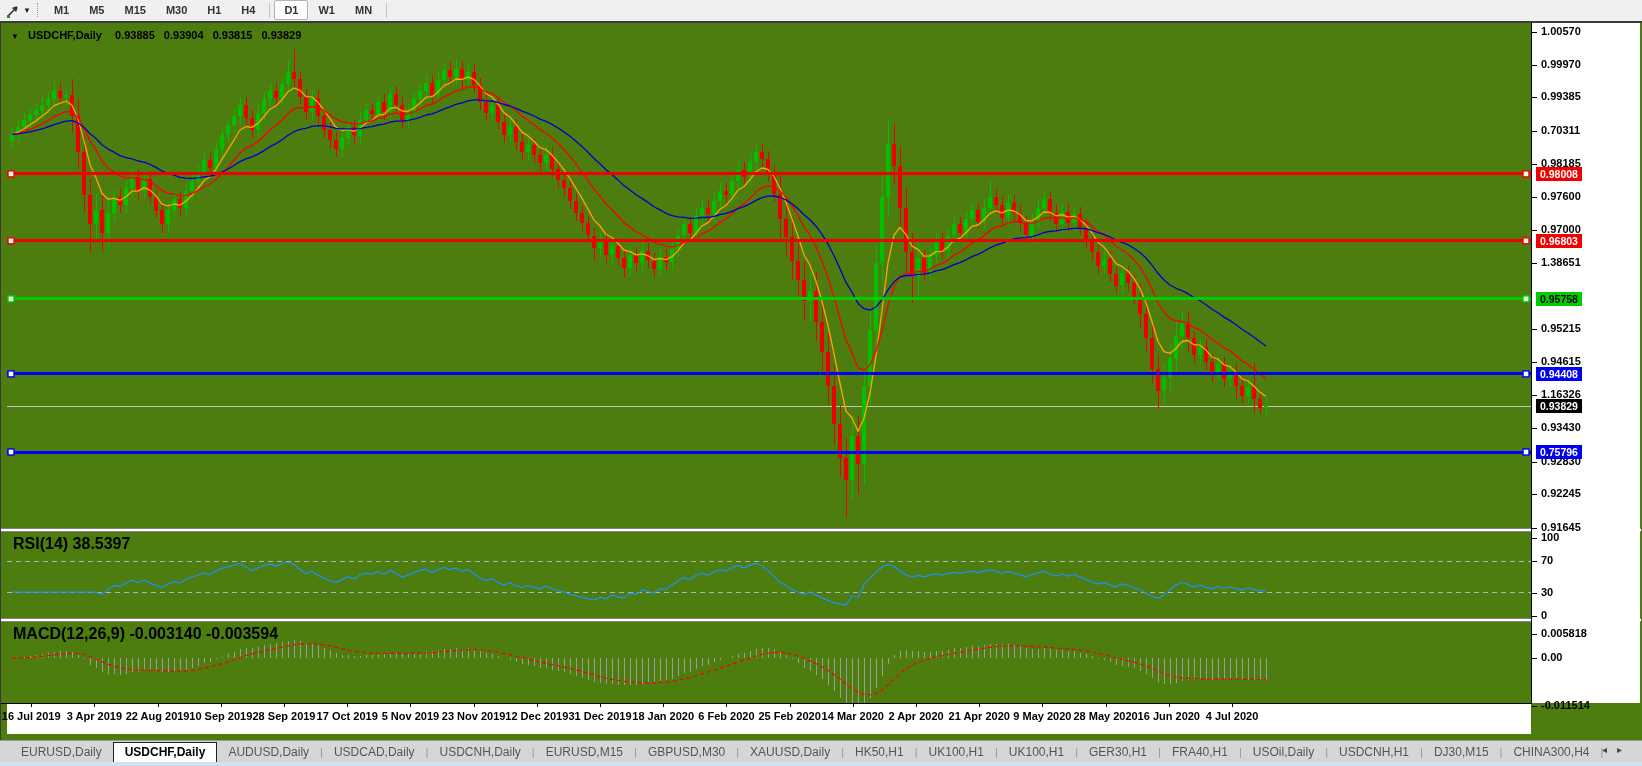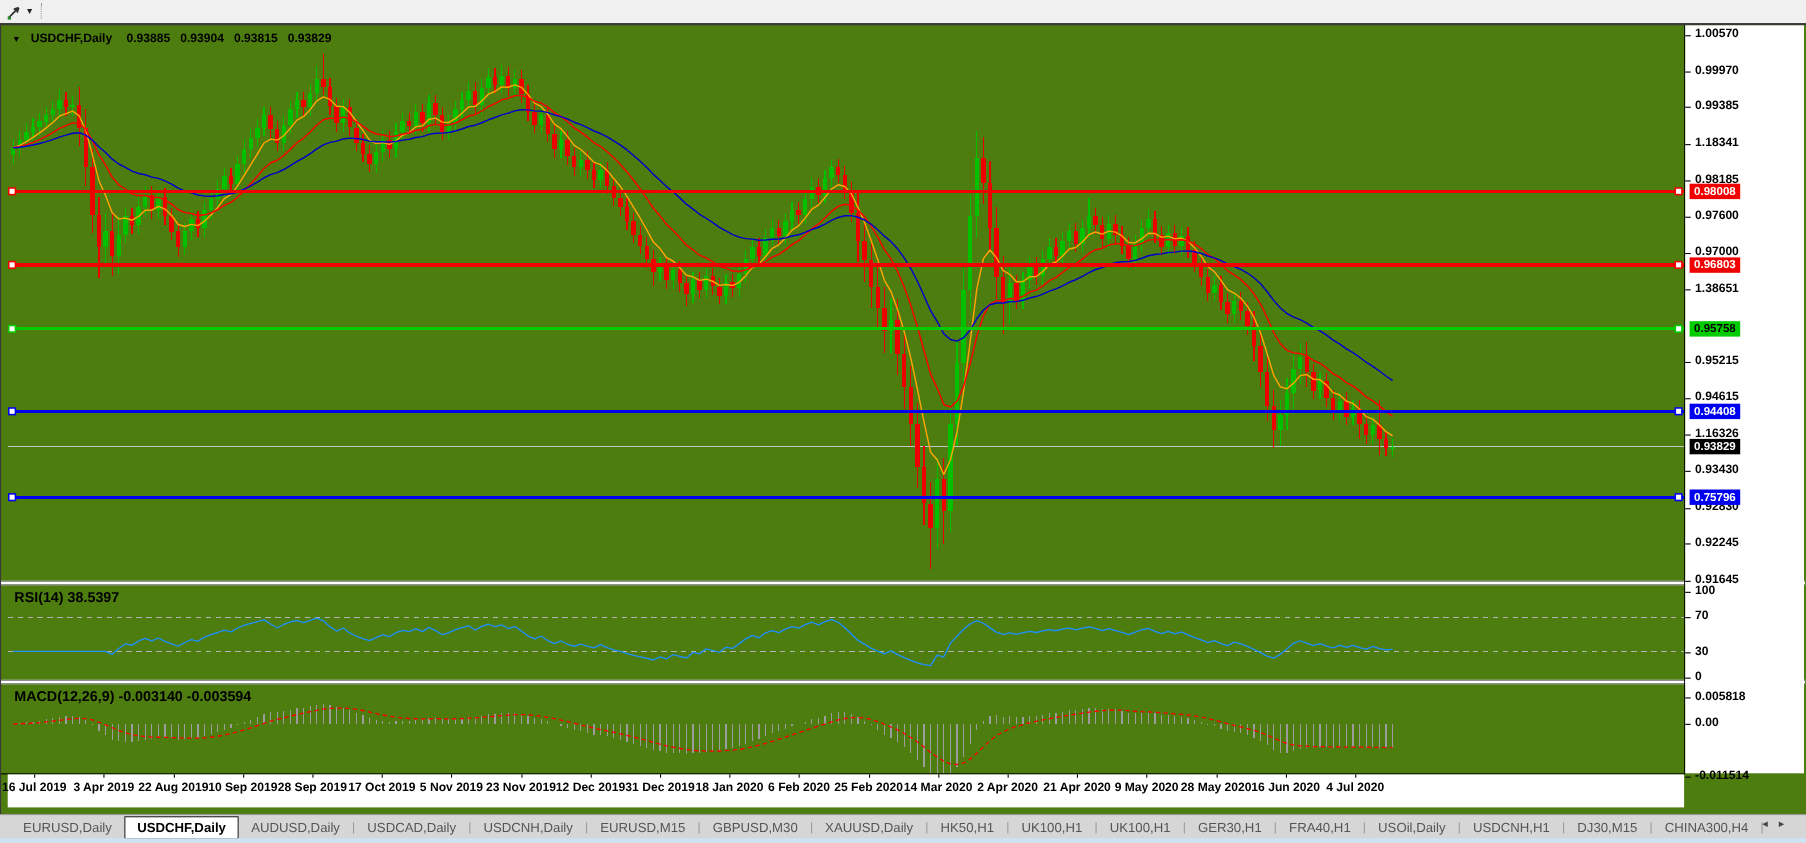--- a/index.html
+++ b/index.html
@@ -23,21 +23,21 @@
   #rsi-chart{top:508px;}
   #macd-chart{top:598px;}
   .pane-sep{position:absolute;left:0;width:1640px;height:2px;background:#fff;border-top:1px solid #848484;border-bottom:1px solid #848484;}
   #sep1{top:505px;} #sep2{top:595px;}
   .axis-v{position:absolute;left:1530px;top:0;width:1px;height:680px;background:#000;}
   .axis-h{position:absolute;left:0;top:680px;width:1531px;height:1px;background:#000;}
   .price-axis{position:absolute;left:1531px;top:0;width:108px;height:680px;background:#fff;}
   .axlabel{position:absolute;left:9px;font-size:11px;font-weight:700;color:#000;white-space:nowrap;}
   .axtick{position:absolute;left:0;width:5px;height:1px;background:#000;}
   .badge{position:absolute;left:4px;height:14px;line-height:14px;padding:0 4px;font-size:10.5px;font-weight:700;white-space:nowrap;z-index:5;}
-  .pane-label{position:absolute;left:12px;font-size:13px;font-weight:700;color:#000;z-index:20;}
+  .pane-label{position:absolute;left:12px;font-size:16px;font-weight:700;color:#000;z-index:20;}
   #rsi-label{top:512px;} #macd-label{top:602px;}
   .date-axis{position:absolute;left:6px;top:681px;width:1524px;height:30px;background:#fff;}
   .dlabel{position:absolute;top:6px;transform:translateX(-50%);font-size:11px;font-weight:700;color:#000;white-space:nowrap;}
   .dtick{position:absolute;top:0;width:1px;height:3px;background:#000;}
   .tabbar{position:absolute;top:740px;left:0;width:1642px;height:22px;background:#d6d6d6;border-top:1px solid #9a9a9a;
     display:flex;align-items:center;}
   .tab{height:18px;line-height:18px;padding:0 11px;font-size:12px;color:#555;white-space:nowrap;}
   .tab.active{background:#fff;border:1px solid #222;color:#000;font-weight:700;height:19px;line-height:19px;}
   .tsep{color:#999;font-size:11px;}
   .tab-arrows{position:absolute;right:10px;top:3px;font-size:10px;color:#444;letter-spacing:10px;}
@@ -48,20 +48,33 @@
 
 <div class="toolbar">
   <span class="tool-icon">
     <svg width="15" height="15" viewBox="0 0 15 15" style="position:static">
       <path d="M2 13 L11 4 M11 4 l-1.5 4.5 M11 4 l-4.5 1.5" stroke="#333" stroke-width="1.6" fill="none"></path>
       <rect x="1" y="12" width="3" height="3" fill="#2a8a2a"></rect>
     </svg>
   </span>
   <span class="tb-caret">▼</span>
   <span class="tb-grip"></span>
+  <div id="tf-buttons" style="display:flex;align-items:center;">
+      <span class="tfbtn">M1</span>
+      <span class="tfbtn">M5</span>
+      <span class="tfbtn">M15</span>
+      <span class="tfbtn">M30</span>
+      <span class="tfbtn">H1</span>
+      <span class="tfbtn">H4</span>
+      <span class="tb-div"></span>
+      <span class="tfbtn active">D1</span>
+      <span class="tfbtn">W1</span>
+      <span class="tfbtn">MN</span>
+      <span class="tb-div"></span>
+    </div>
 </div>
 
 <div class="chart-window">
   <div class="chart-title">
     <span class="collapse-tri">▼</span>
     <span class="sp">USDCHF,Daily</span>
     <span class="num">0.93885</span>
     <span class="num">0.93904</span>
     <span class="num">0.93815</span>
     <span class="num">0.93829</span>
@@ -738,21 +751,21 @@
   <div class="axis-v"></div>
   <div class="axis-h"></div>
   <div class="price-axis" id="price-axis">
       <span class="axtick" style="top:8.5px"></span>
       <span class="axlabel" style="top:1.5px">1.00570</span>
       <span class="axtick" style="top:41.8px"></span>
       <span class="axlabel" style="top:34.8px">0.99970</span>
       <span class="axtick" style="top:74.4px"></span>
       <span class="axlabel" style="top:67.4px">0.99385</span>
       <span class="axtick" style="top:107.7px"></span>
-      <span class="axlabel" style="top:100.7px">1.18341</span>
+      <span class="axlabel" style="top:100.7px">0.70311</span>
       <span class="axtick" style="top:141.0px"></span>
       <span class="axlabel" style="top:134.0px">0.98185</span>
       <span class="axtick" style="top:173.6px"></span>
       <span class="axlabel" style="top:166.6px">0.97600</span>
       <span class="axtick" style="top:206.9px"></span>
       <span class="axlabel" style="top:199.9px">0.97000</span>
       <span class="axtick" style="top:240.2px"></span>
       <span class="axlabel" style="top:233.2px">1.38651</span>
       <span class="axtick" style="top:306.1px"></span>
       <span class="axlabel" style="top:299.1px">0.95215</span>

